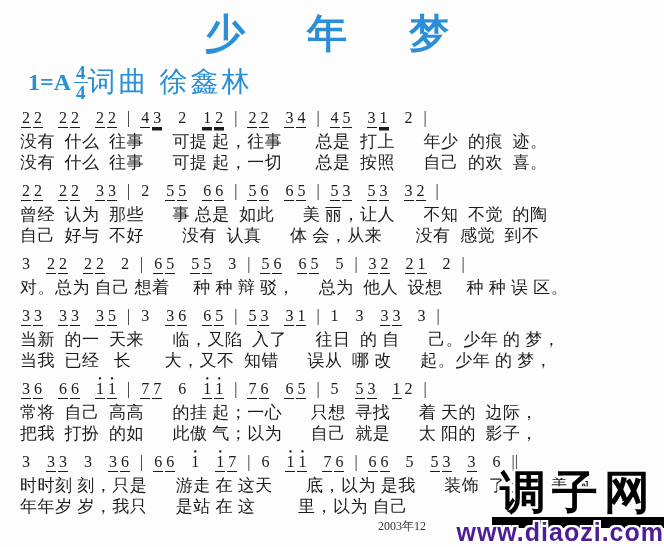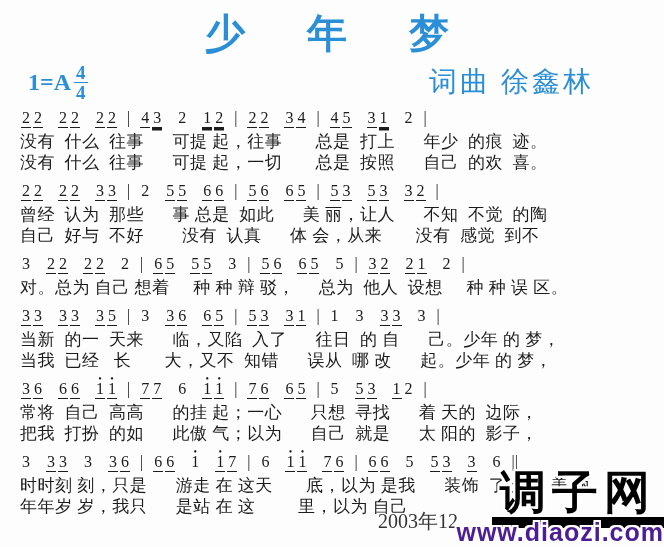--- a/index.html
+++ b/index.html
@@ -15,21 +15,20 @@
     text-align:center;
     font-size:40px;
     font-weight:bold;
     letter-spacing:26px;
     color:#2b8fd8;
     margin:6px 14px 0 30px;
     font-family:"Liberation Serif", serif;
   }
   .head-row{
     display:flex;
-    justify-content:space-between;
     align-items:flex-start;
     padding:2px 70px 0 28px;
     height:46px;
   }
   .keysig{
     color:#2b8fd8;
     font-size:24px;
     display:flex;
     align-items:center;
     font-weight:bold;
@@ -80,21 +79,21 @@
     white-space:pre;
     font-size:17px;
     line-height:21px;
     letter-spacing:0.5px;
     font-family:"Liberation Serif", serif;
   }
   .footer-date{
     position:absolute;
     left:378px;
     bottom:12px;
-    font-size:20px;
+    font-size:12px;
     color:#333;
     z-index:1;
   }
   .watermark{
     position:absolute;
     right:0;
     bottom:2px;
     text-align:right;
     z-index:2;
     line-height:1.0;

